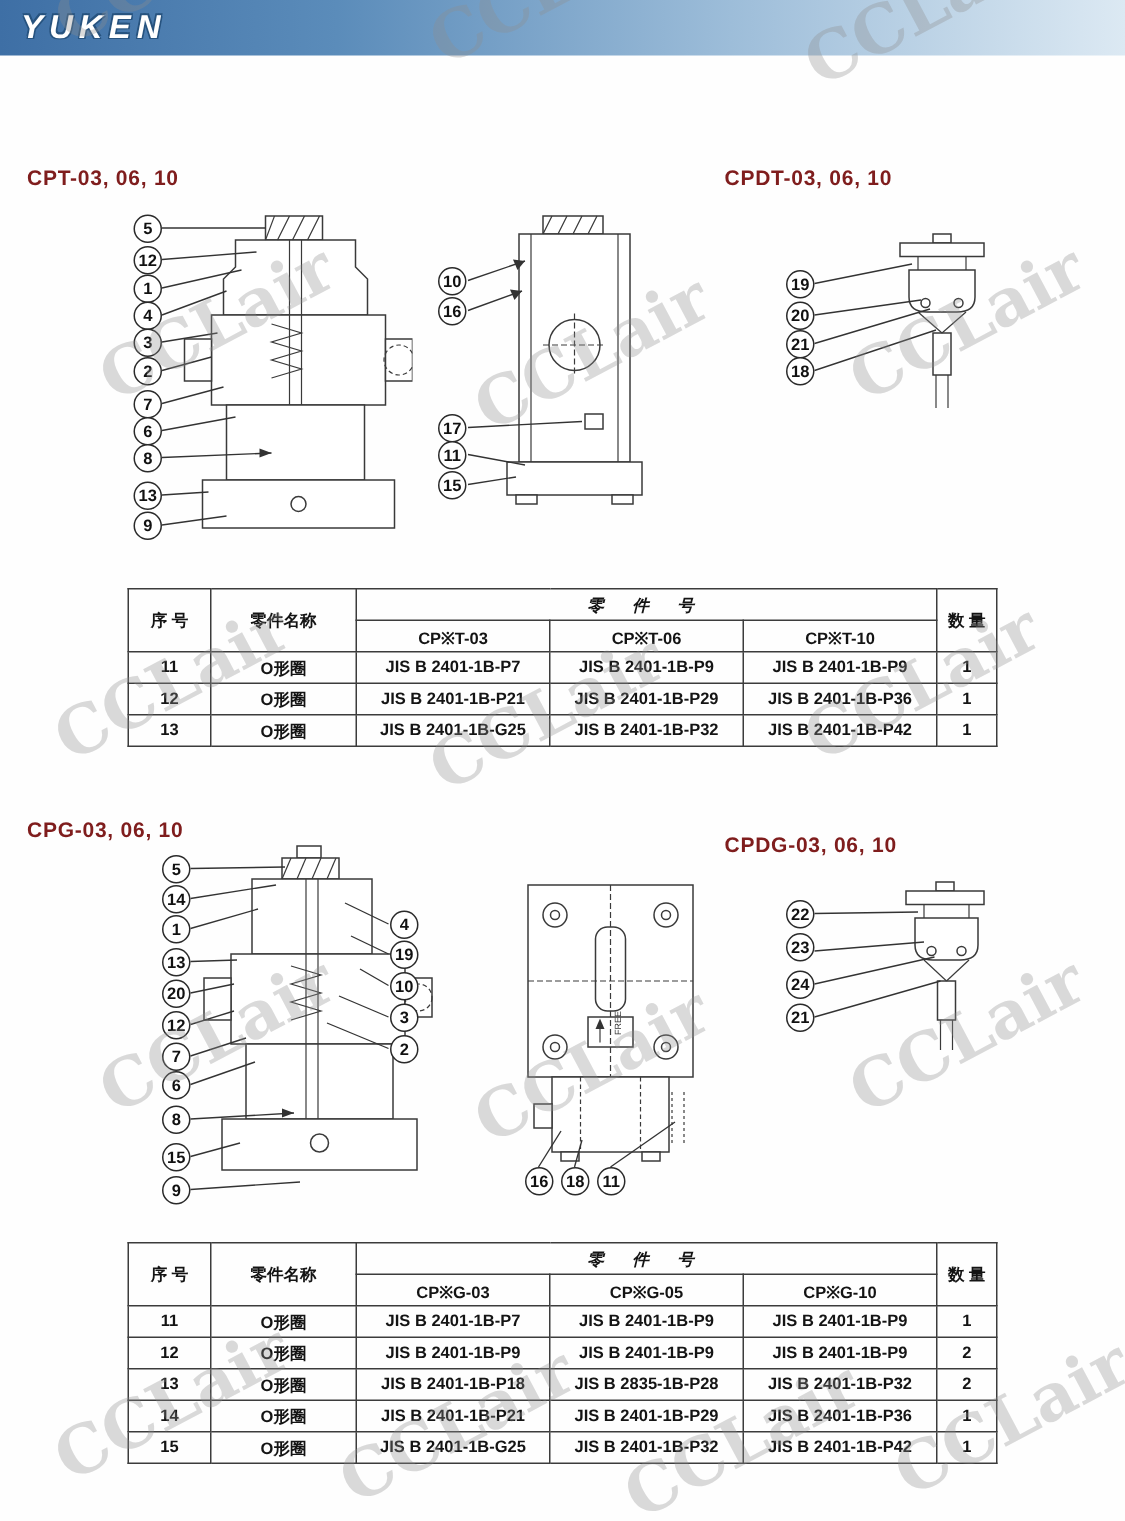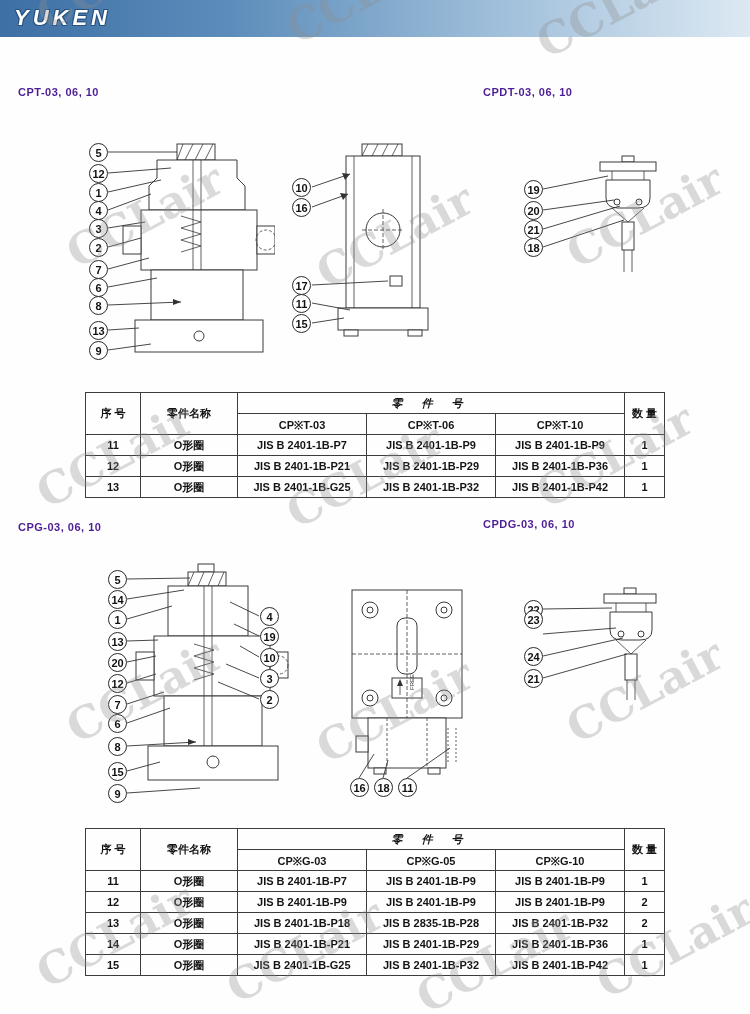--- a/index.html
+++ b/index.html
@@ -11,21 +11,21 @@
             background:linear-gradient(90deg,#3e6fa5 0%,#5b8cba 30%,#9dbdd9 65%,#dce9f3 100%); }
   .logo { position:absolute; left:14px; top:5px; font-size:22px; font-weight:bold; font-style:italic;
           color:#ffffff; letter-spacing:4px;
           text-shadow:1px 1px 0 #27537f,-1px -1px 0 #27537f,1px -1px 0 #27537f,-1px 1px 0 #27537f; }
 
   .section-title-bar { position:absolute; left:0; top:52px; width:750px; padding:4px 0 8px 12px;
                        border-bottom:1px solid #d8d8d8; }
   .marker { display:inline-block; width:9px; height:9px; background:#1e3f93; margin-right:6px; }
   .section-title { display:inline; font-size:13px; font-weight:bold; color:#16306f; }
 
-  .model-heading { position:absolute; font-size:11px; font-weight:bold; color:#4c1d95; letter-spacing:0.5px; z-index:1; }
+  .model-heading { position:absolute; font-size:14px; font-weight:bold; color:#7f1d1d; letter-spacing:0.5px; z-index:1;margin-top:24px; }
 
   .diagram { position:absolute; z-index:1; }
   .diagram svg { position:absolute; left:0; top:0; }
 
   .balloon { position:absolute; width:19px; height:19px; border:1.5px solid #2a2a2a; border-radius:50%;
              background:#fff; font-size:11px; font-weight:bold; color:#111;
              display:flex; align-items:center; justify-content:center; z-index:2; }
 
   .parts-table { position:absolute; border-collapse:collapse; table-layout:fixed; z-index:1; background:transparent; }
   .parts-table th, .parts-table td { border:1px solid #3c3c3c; text-align:center; vertical-align:middle;
@@ -42,21 +42,21 @@
 <div id="page">
 
   <div class="banner">
     <div class="logo">YUKEN</div>
   </div>
 
 
   <div class="model-heading" style="left:18px; top:86px;">CPT-03, 06, 10</div>
   <div class="model-heading" style="left:483px; top:86px;">CPDT-03, 06, 10</div>
   <div class="model-heading" style="left:18px; top:521px;">CPG-03, 06, 10</div>
-  <div class="model-heading" style="left:483px; top:518px;">CPDG-03, 06, 10</div>
+  <div class="model-heading" style="left:483px; top:531px;">CPDG-03, 06, 10</div>
 
   <div class="diagram" style="left:85px; top:138px; width:190px; height:225px;">
     <svg width="190" height="225" viewBox="0 0 190 225">
       <g stroke="#3a3a3a" stroke-width="1" fill="#ffffff">
         <rect x="92" y="6" width="38" height="16"></rect>
         <path d="M72 22 H152 V40 L160 48 V72 H64 V48 L72 40 Z"></path>
         <rect x="56" y="72" width="116" height="60"></rect>
         <rect x="38" y="88" width="18" height="28"></rect>
         <rect x="172" y="88" width="18" height="28"></rect>
         <rect x="66" y="132" width="92" height="50"></rect>
@@ -341,21 +341,21 @@
           <line x1="115" y1="100" x2="115" y2="120"></line>
       </g>
       <g stroke="#333333" stroke-width="0.9">
         <line x1="23" y1="29" x2="92" y2="28"></line>
         <line x1="23" y1="54" x2="96" y2="48"></line>
         <line x1="23" y1="76" x2="103" y2="58"></line>
         <line x1="23" y1="98" x2="107" y2="74"></line>
       </g>
     </svg>
     <div class="balloon" style="left:4px; top:20px;">22</div>
-    <div class="balloon" style="left:4px; top:30px;">23</div>
+    <div class="balloon" style="left:4px; top:42px;">23</div>
     <div class="balloon" style="left:4px; top:67px;">24</div>
     <div class="balloon" style="left:4px; top:89px;">21</div>
   </div>
 
   <table class="parts-table" style="left:85px; top:828px; width:579px;">
     <colgroup>
       <col style="width:55px">
         <col style="width:97px">
         <col style="width:129px">
       <col style="width:129px">

